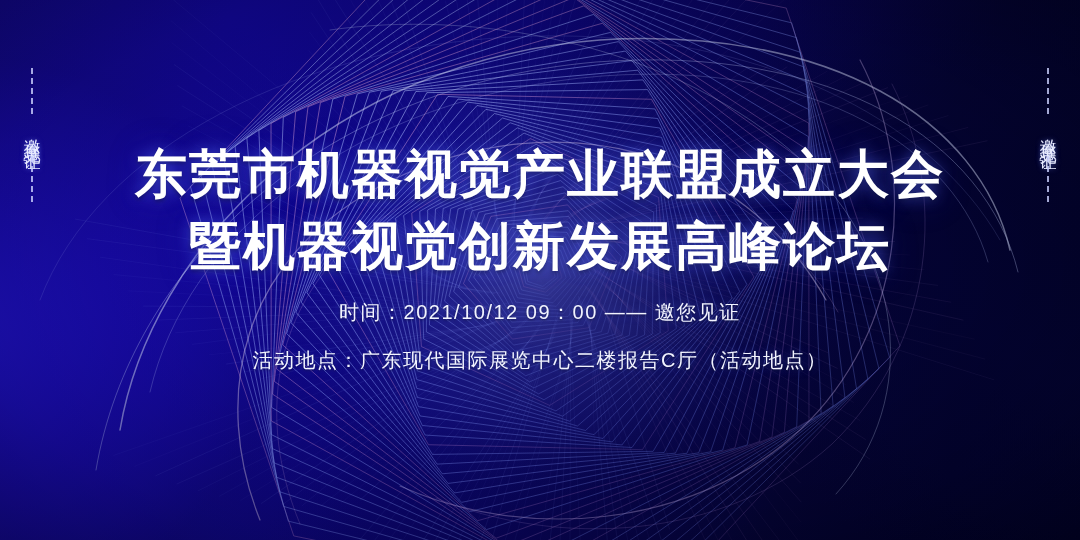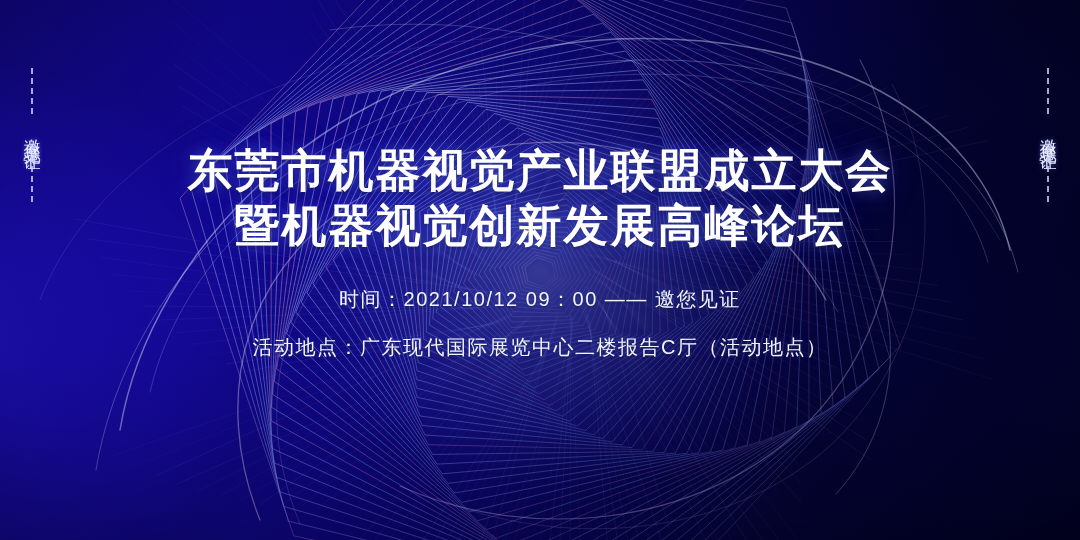--- a/index.html
+++ b/index.html
@@ -114,33 +114,33 @@
     flex-direction: column;
     align-items: center;
   }
   .title-block {
     margin-top: 143px;
     text-align: center;
     line-height: 1.23;
   }
   .title-line {
     color: #ffffff;
-    font-size: 45px;
+    font-size: 52px;
     font-weight: 700;
     letter-spacing: 2px;
     text-shadow:
       0 0 14px rgba(90,110,255,0.55),
       0 0 34px rgba(60,70,220,0.35),
       0 2px 4px rgba(0,0,10,0.5);
     white-space: nowrap;
   }
-  .title-line.second { }
+  .title-line.second { margin-top: 8px; }
 
   .meta-block {
-    margin-top: 32px;
+    margin-top: 20px;
     text-align: center;
   }
   .meta-line {
     color: #f2f4ff;
     font-size: 20px;
     letter-spacing: 1.5px;
     white-space: nowrap;
     text-shadow: 0 0 8px rgba(70,90,220,0.55), 0 1px 3px rgba(0,0,10,0.55);
   }
   .meta-line.venue { margin-top: 21px; }

